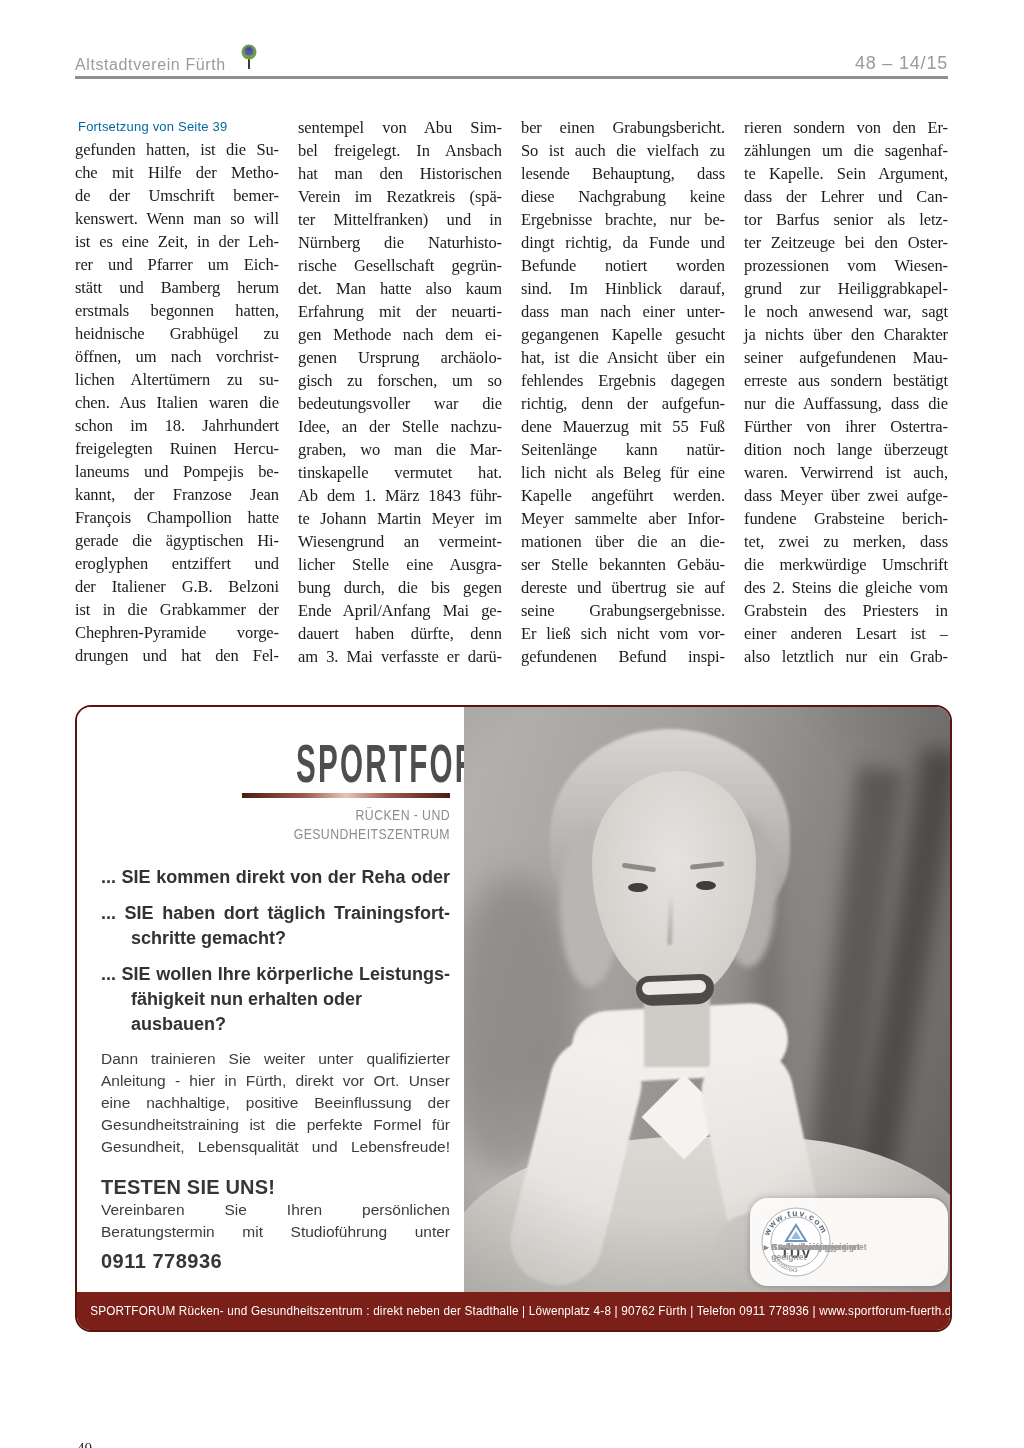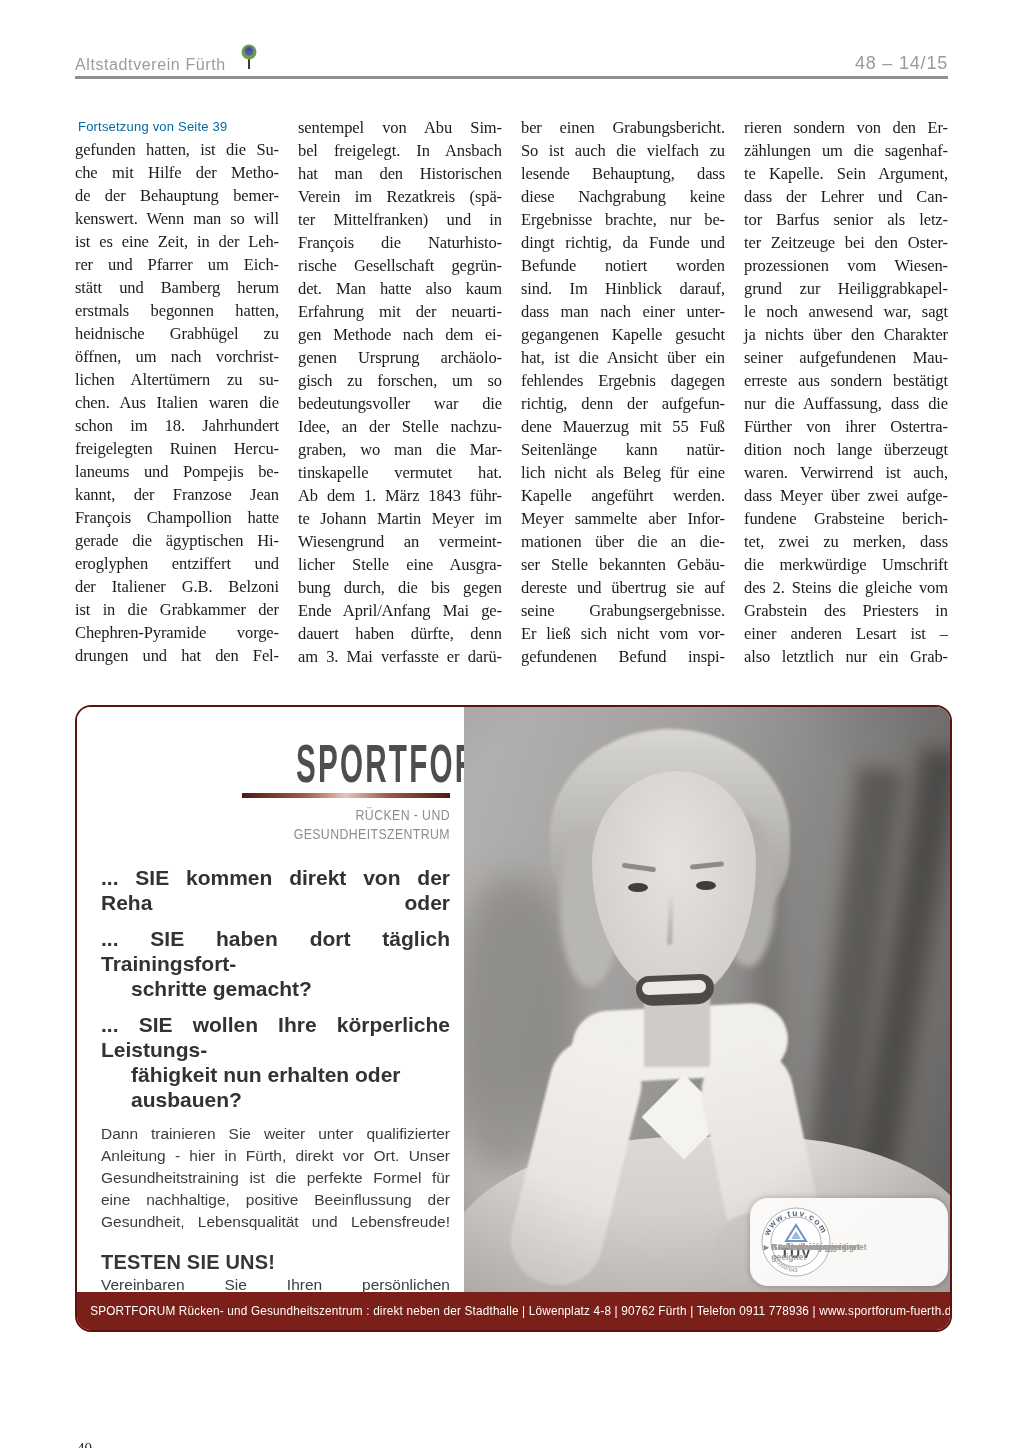--- a/index.html
+++ b/index.html
@@ -29,21 +29,21 @@
   .ad-left{position:absolute;left:0;top:0;width:387px;bottom:38px;box-sizing:border-box;
            padding:32px 14px 0 24px;background:#fff;}
   .logo-block{width:208px;margin-left:auto;text-align:right;}
   .logo-word{font-weight:700;font-size:40px;line-height:50px;color:#4c4e50;white-space:nowrap;
              letter-spacing:3px;transform:scale(.74,1.32);transform-origin:right center;}
   .logo-rule{height:5px;margin:4px 0 7px;
              background:linear-gradient(90deg,#4e1a12,#9c5c4e 30%,#e6c4b8 50%,#9c5c4e 70%,#4e1a12);}
   .logo-sub{font-size:15px;line-height:19px;color:#8b8d8f;letter-spacing:.5px;
             transform:scaleX(.82);transform-origin:right center;}
   .bullets{margin-top:22px;}
-  .bullet{margin-bottom:11px;font-weight:700;font-size:21px;line-height:25px;color:#333232;}
+  .bullet{margin-bottom:11px;font-weight:700;font-size:18px;line-height:25px;color:#333232;}
   .b1{text-align:justify;text-align-last:justify;}
   .b2{padding-left:30px;}
   .ad-par{margin-top:10px;color:#3c3c3c;}
   .pline{font-size:15.5px;line-height:22px;text-align:justify;text-align-last:justify;}
   .test-head{margin-top:18px;font-weight:700;font-size:20px;color:#363636;letter-spacing:.2px;}
   .tline{font-size:15.5px;line-height:22px;color:#3c3c3c;text-align:justify;text-align-last:justify;}
   .phone{margin-top:7px;font-weight:700;font-size:20px;color:#363636;letter-spacing:.5px;}
 
   
   .ad-photo{position:absolute;left:387px;right:0;top:0;bottom:38px;overflow:hidden;}
@@ -118,21 +118,21 @@
   <div class="hdr-rule"></div>
 
   <main class="columns">
 
   <section class="col">
       <div class="note">Fortsetzung von Seite 39</div>
       <div class="lines">
 
       <div class="line">gefunden hatten, ist die Su-</div>
           <div class="line">che mit Hilfe der Metho-</div>
-          <div class="line">de der Behauptung bemer-</div>
+          <div class="line">de der Umschrift bemer-</div>
           <div class="line">kenswert. Wenn man so will</div>
           <div class="line">ist es eine Zeit, in der Leh-</div>
           <div class="line">rer und Pfarrer um Eich-</div>
           <div class="line">stätt und Bamberg herum</div>
           <div class="line">erstmals begonnen hatten,</div>
           <div class="line">heidnische Grabhügel zu</div>
           <div class="line">öffnen, um nach vorchrist-</div>
           <div class="line">lichen Altertümern zu su-</div>
           <div class="line">chen. Aus Italien waren die</div>
           <div class="line">schon im 18. Jahrhundert</div>
@@ -150,21 +150,21 @@
     </section>
       <section class="col">
 
       <div class="lines">
 
       <div class="line">sentempel von Abu Sim-</div>
           <div class="line">bel freigelegt. In Ansbach</div>
           <div class="line">hat man den Historischen</div>
           <div class="line">Verein im Rezatkreis (spä-</div>
           <div class="line">ter Mittelfranken) und in</div>
-          <div class="line">François die Naturhisto-</div>
+          <div class="line">Nürnberg die Naturhisto-</div>
           <div class="line">rische Gesellschaft gegrün-</div>
           <div class="line">det. Man hatte also kaum</div>
           <div class="line">Erfahrung mit der neuarti-</div>
           <div class="line">gen Methode nach dem ei-</div>
           <div class="line">genen Ursprung archäolo-</div>
           <div class="line">gisch zu forschen, um so</div>
           <div class="line">bedeutungsvoller war die</div>
           <div class="line">Idee, an der Stelle nachzu-</div>
           <div class="line">graben, wo man die Mar-</div>
           <div class="line">tinskapelle vermutet hat.</div>
@@ -262,22 +262,22 @@
           <div class="bullet">
           <div class="b1">... SIE wollen Ihre körperliche Leistungs-</div>
           <div class="b2">fähigkeit nun erhalten oder ausbauen?</div>
         </div>
         </div>
 
       <div class="ad-par">
 
       <div class="pline">Dann trainieren Sie weiter unter qualifizierter</div>
           <div class="pline">Anleitung - hier in Fürth, direkt vor Ort. Unser</div>
+          <div class="pline">eine nachhaltige, positive Beeinflussung der</div>
           <div class="pline">Gesundheitstraining ist die perfekte Formel für</div>
-          <div class="pline">eine nachhaltige, positive Beeinflussung der</div>
           <div class="pline">Gesundheit, Lebensqualität und Lebensfreude!</div>
         </div>
 
       <div class="test-head">TESTEN SIE UNS!</div>
       <div>
 
       <div class="tline">Vereinbaren Sie Ihren persönlichen</div>
           <div class="tline">Beratungstermin mit Studioführung unter</div>
         </div>
       <div class="phone">0911 778936</div>

